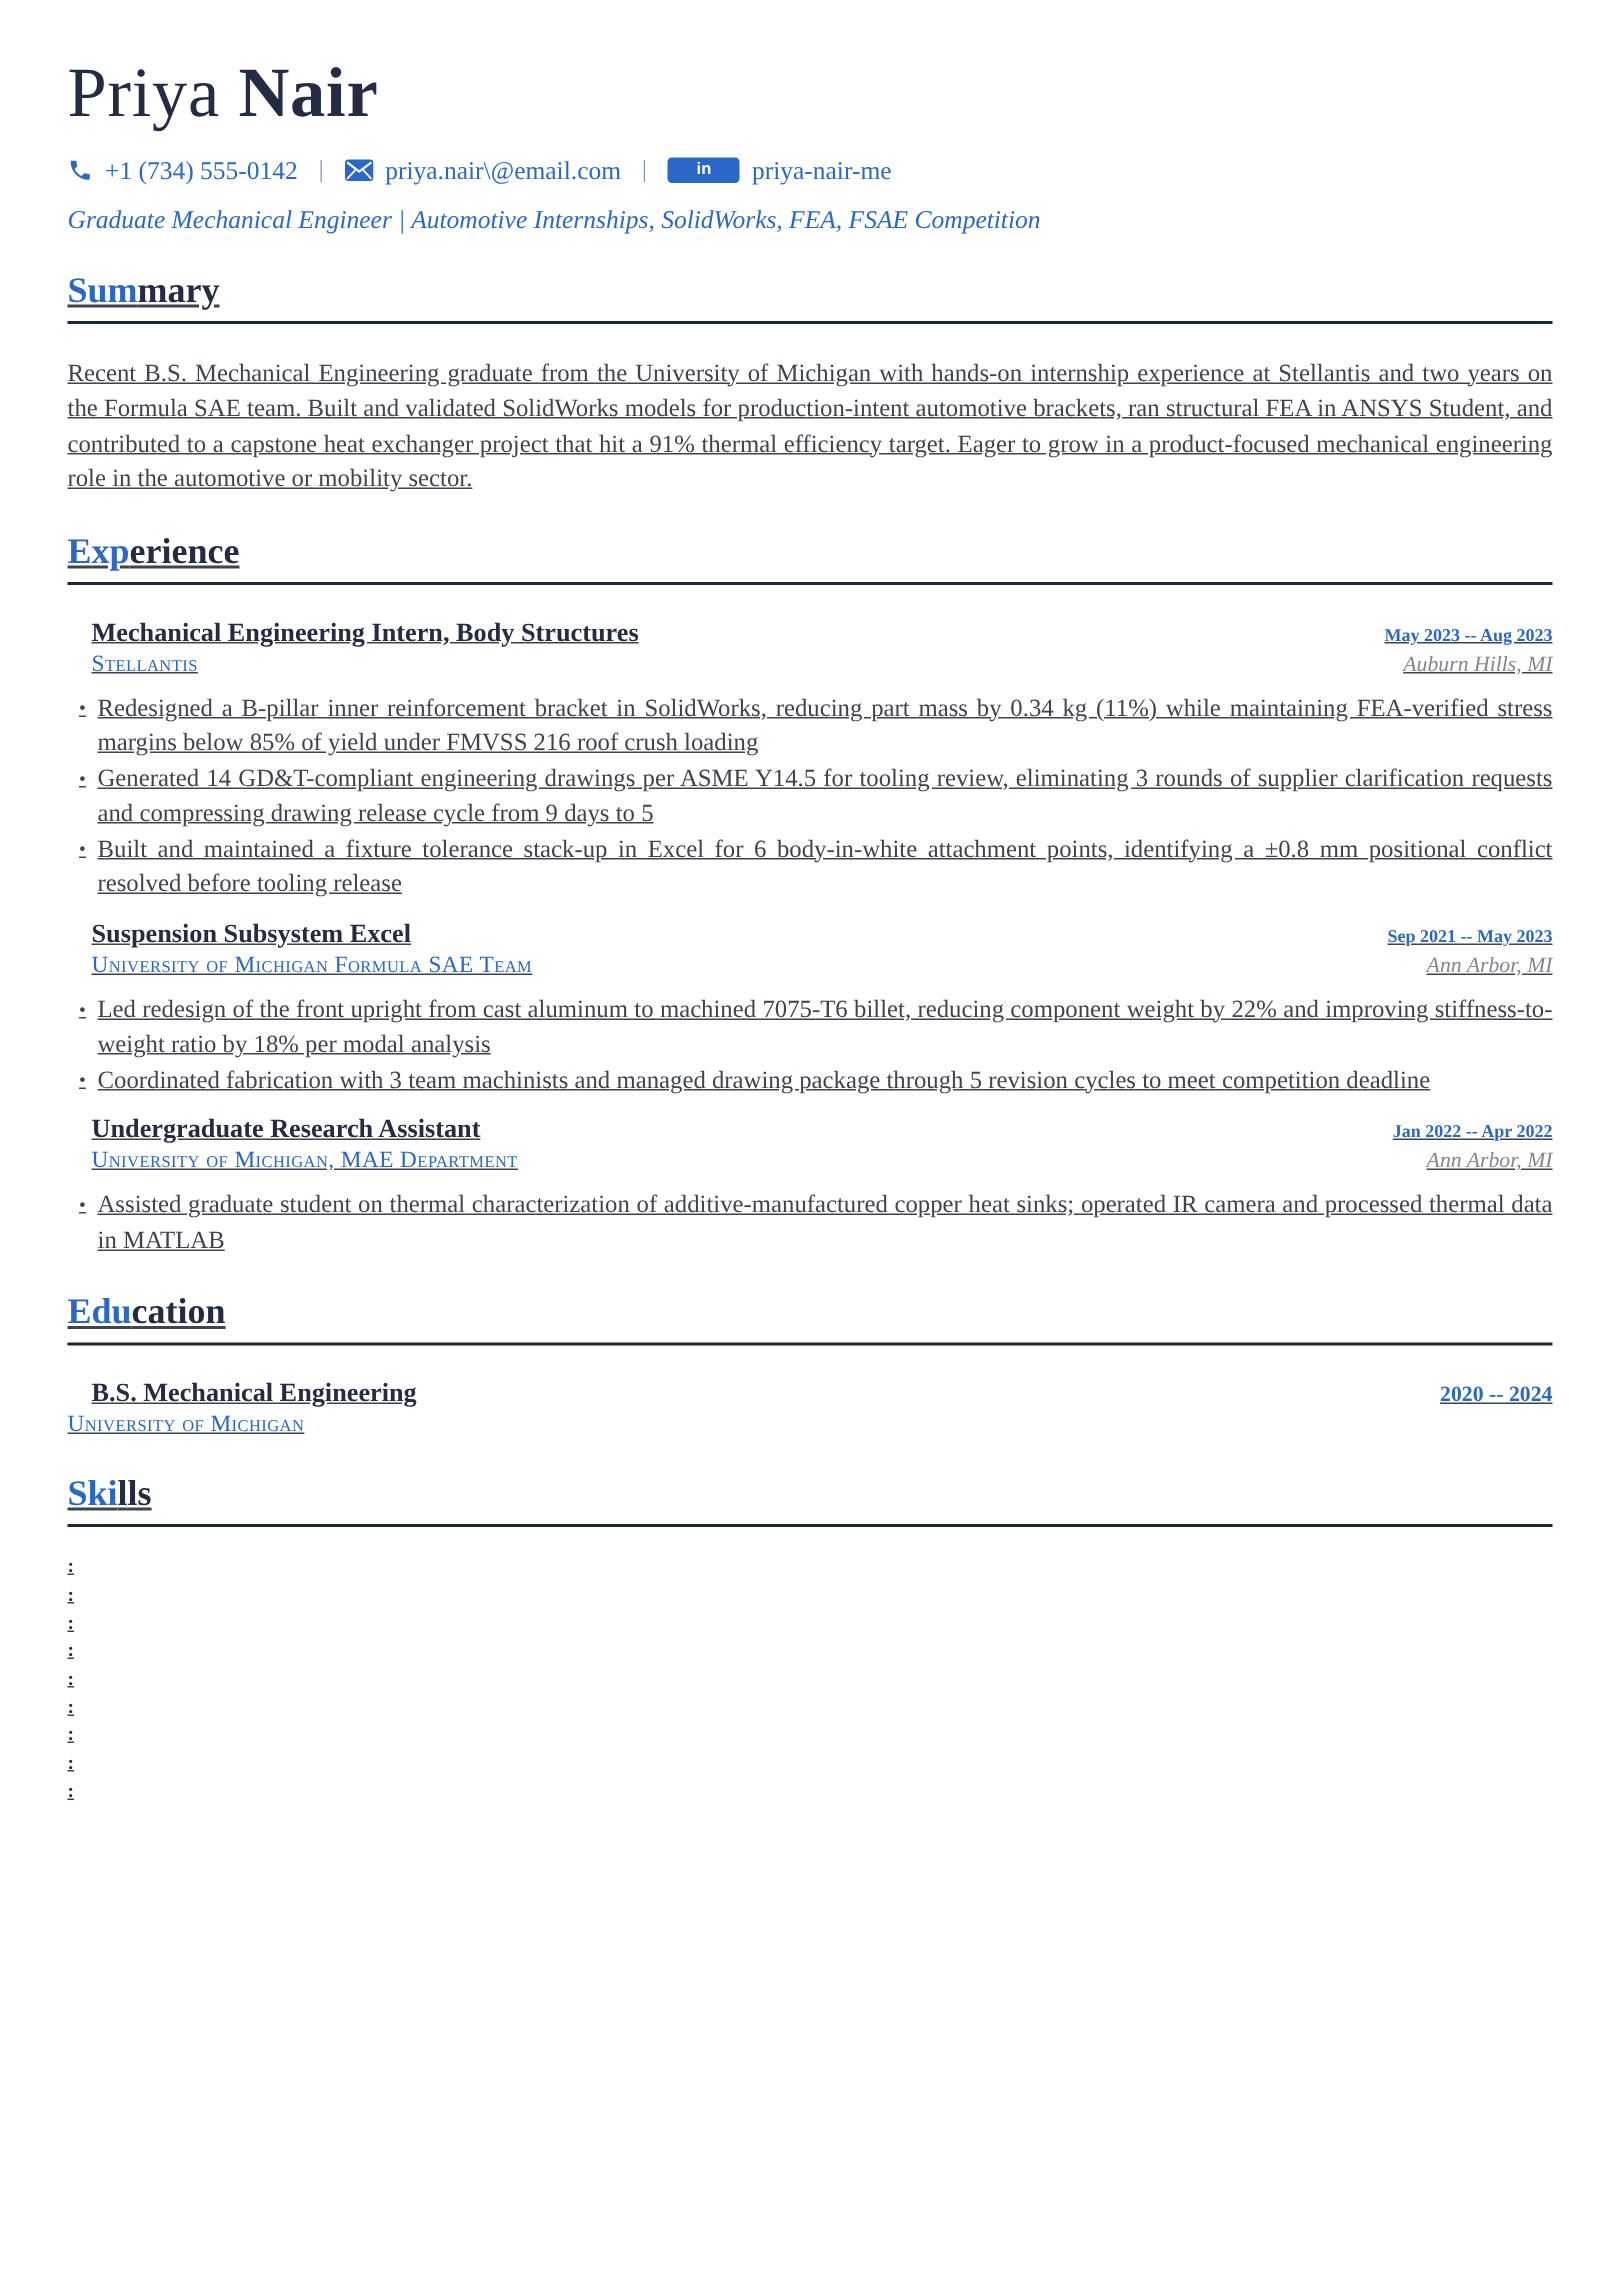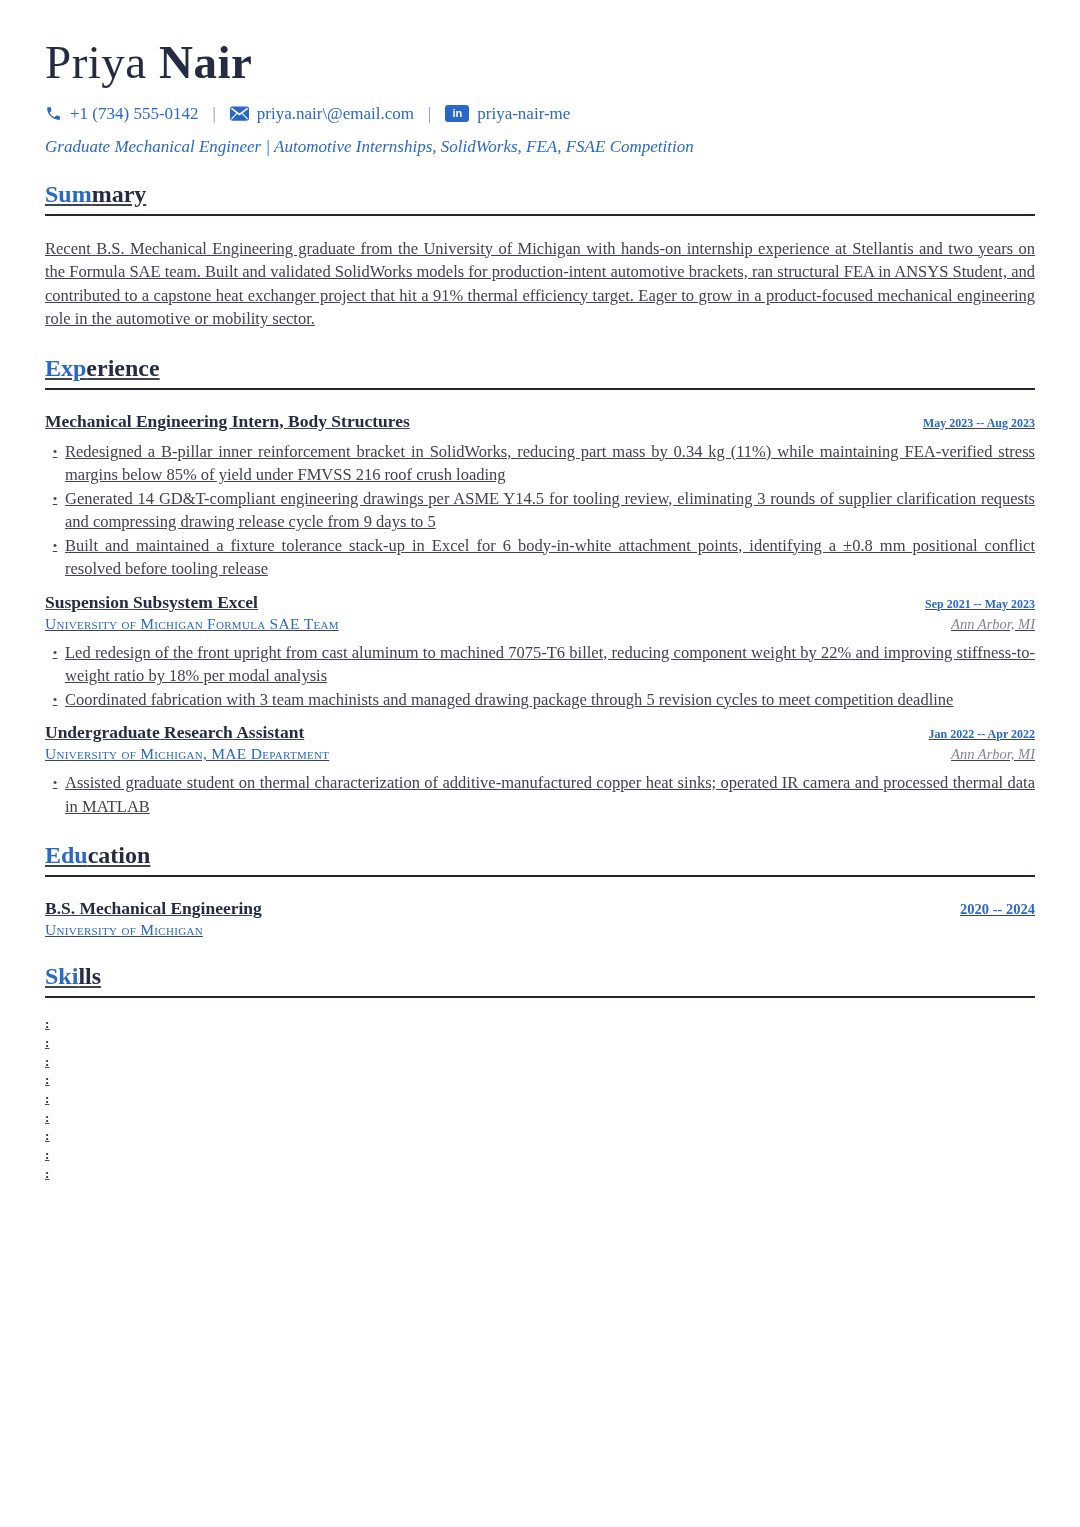--- a/index.html
+++ b/index.html
@@ -27,42 +27,42 @@
   }
   .name b{font-weight:bold;}
   .contact-row{
     margin-top:15px;display:flex;align-items:center;gap:11px;
     font-size:17px;color:var(--accent);
   }
   .contact-item{display:flex;align-items:center;gap:8px;cursor:pointer;}
   .contact-sep{color:var(--separator);font-size:16px;padding:0 3px;}
   .icon{display:inline-flex;align-items:center;justify-content:center;}
   .li-badge{
-    width:24px;height:17px;background:var(--accent);border-radius:3px;
+    width:48px;height:17px;background:var(--accent);border-radius:3px;
     color:var(--badge-text);font-family:"Liberation Sans",sans-serif;
     font-size:11px;font-weight:bold;display:inline-flex;
     align-items:center;justify-content:center;line-height:1;
   }
   .tagline{
     margin-top:13px;font-style:italic;font-size:17px;color:var(--accent);
   }
   
   .section{margin-top:24px;text-decoration:underline;}
   .section-heading{
     font-size:24px;font-weight:bold;color:var(--navy);
     border-bottom:2px solid var(--rule);padding-bottom:6px;
   }
   .section-heading .accent{color:var(--accent);}
   .section-body{margin-top:21px;}
   .summary-text{
     font-size:16.5px;line-height:23.5px;text-align:justify;color:var(--body-text);
   }
   
   .job{margin-bottom:11px;}
-  .job-head,.job-sub,.edu-head{display:flex;justify-content:space-between;align-items:baseline;}
+  .job-head,.job-sub,.edu-head{display:flex;justify-content:space-between;align-items:baseline;margin-left:16px;}
   .job-title{font-size:17.5px;font-weight:bold;color:var(--navy);}
   .job-dates{font-size:12px;font-weight:bold;color:var(--accent);white-space:nowrap;}
   .job-sub{margin-top:2px;}
   .job-company{
     font-size:15.5px;color:var(--accent);
     font-variant:small-caps;letter-spacing:.3px;
   }
   .job-location{font-size:14.5px;font-style:italic;color:var(--muted);white-space:nowrap;}
   ul.bullets{list-style:none;margin-top:8px;}
   li.bullet{
@@ -132,20 +132,24 @@
 </section>
 
 <section class="section">
   <h2 class="section-heading"><span class="accent">Exp</span><span>erience</span></h2>
   <div class="section-body">
   <div class="job">
     <div class="job-head">
       <span class="job-title">Mechanical Engineering Intern, Body Structures</span>
       <span class="job-dates">May 2023 -- Aug 2023</span>
     </div>
+    <div class="job-sub">
+      <span class="job-company">Stellantis</span>
+      <span class="job-location">Auburn Hills, MI</span>
+    </div>
     <ul class="bullets">
   <li class="bullet">
     <span class="dot">•</span>
     <span class="bullet-text">Redesigned a B-pillar inner reinforcement bracket in SolidWorks, reducing part mass by 0.34 kg (11%) while maintaining FEA-verified stress margins below 85% of yield under FMVSS 216 roof crush loading</span>
   </li>
 
   <li class="bullet">
     <span class="dot">•</span>
     <span class="bullet-text">Generated 14 GD&amp;T-compliant engineering drawings per ASME Y14.5 for tooling review, eliminating 3 rounds of supplier clarification requests and compressing drawing release cycle from 9 days to 5</span>
   </li>

